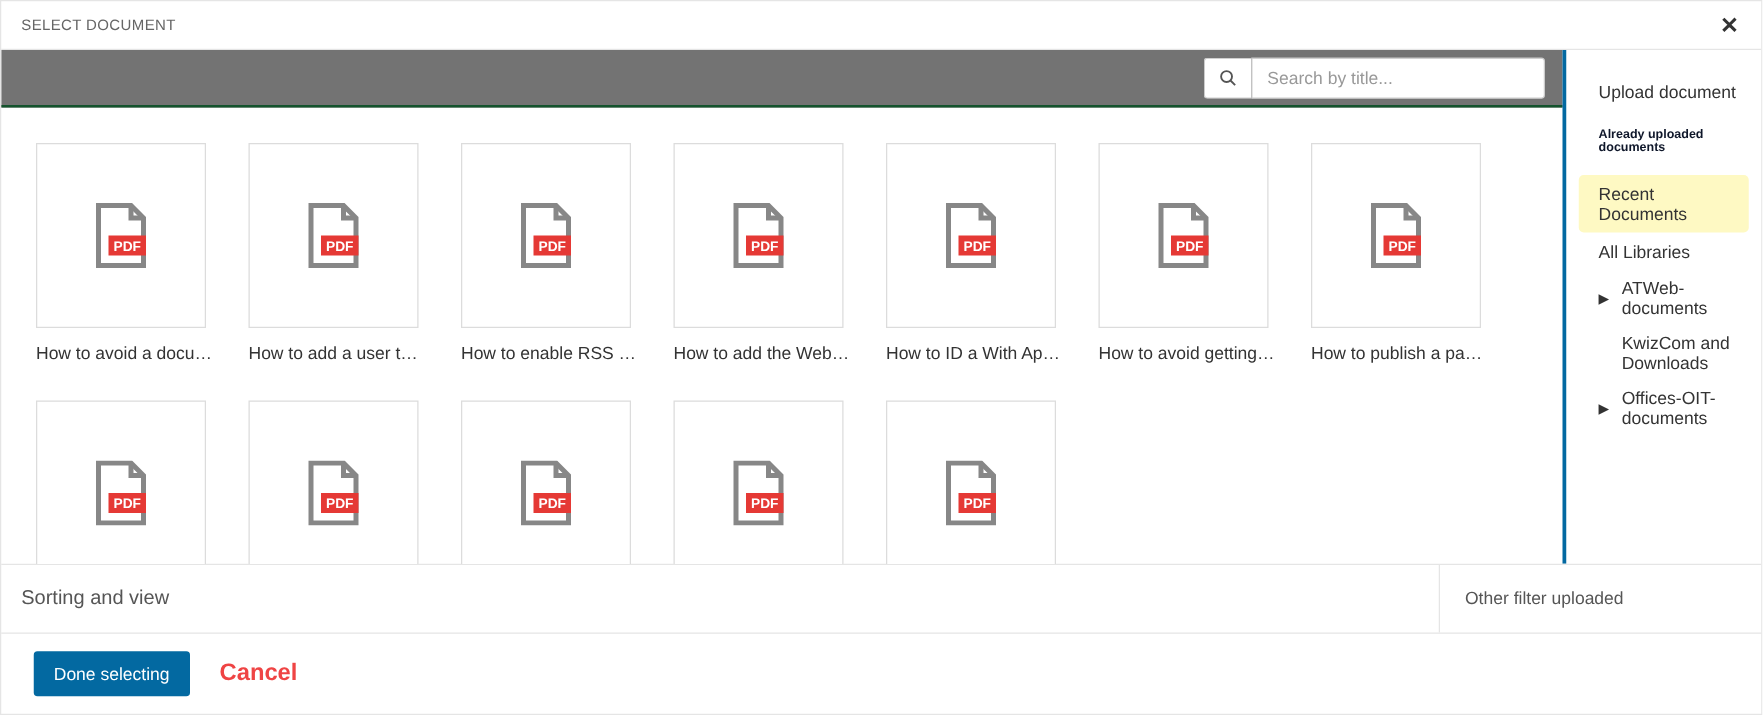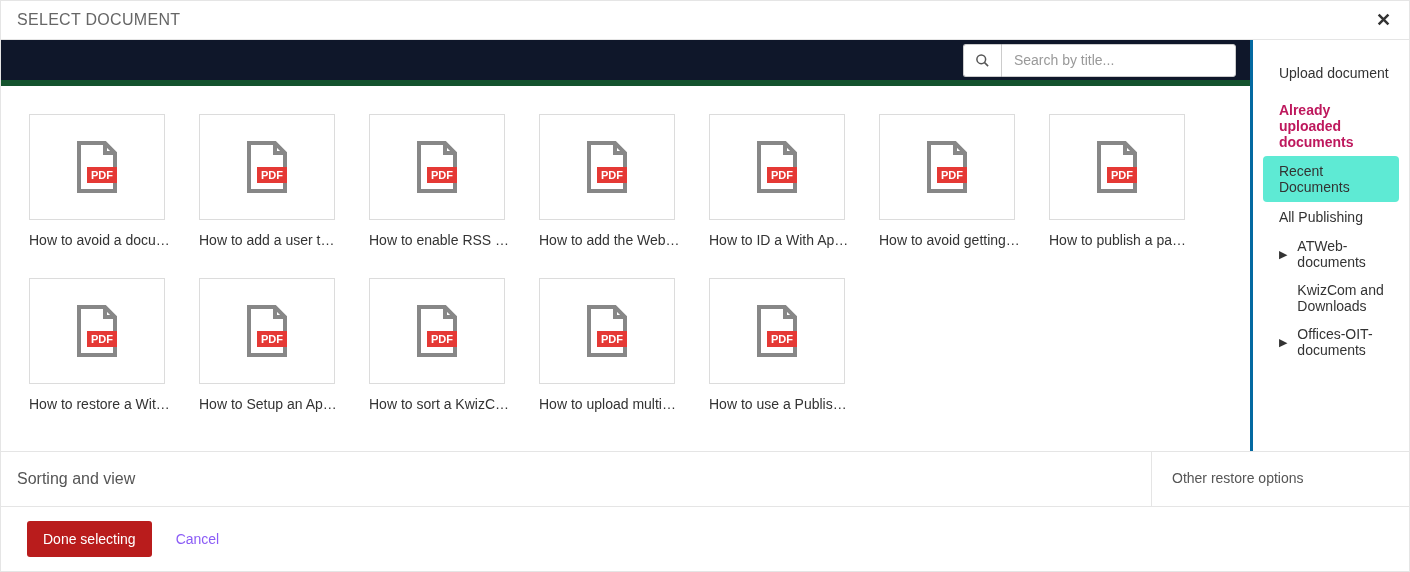--- a/index.html
+++ b/index.html
@@ -23,36 +23,36 @@
 
   
   .header {
     display: flex;
     justify-content: space-between;
     align-items: center;
     padding: 10px 18px 10px 16px;
     border-bottom: 1px solid #e5e5e5;
   }
   .header-title {
-    font-size: 16px;
+    font-size: 12px;
     letter-spacing: 0.3px;
     color: #666;
   }
   .close-x {
     font-size: 18px;
     font-weight: bold;
     color: #333;
     cursor: pointer;
     line-height: 1;
   }
 
   
   .toolbar {
-    background: #0f172a;
-    border-bottom: 6px solid #14532d;
+    background: #737373;
+    border-bottom: 2px solid #14532d;
     display: flex;
     justify-content: flex-end;
     align-items: center;
     padding: 10px 14px;
     height: 46px;
   }
   .search-wrap {
     display: flex;
     align-items: stretch;
     height: 33px;
@@ -104,21 +104,21 @@
     display: flex;
     flex-wrap: wrap;
     gap: 30px 28px;
   }
   .doc-item {
     width: 142px;
     cursor: pointer;
   }
   .thumb {
     width: 136px;
-    height: 106px;
+    height: 148px;
     border: 1px solid #dcdcdc;
     display: flex;
     align-items: center;
     justify-content: center;
     background: #fff;
   }
   .pdf-icon {
     width: 44px;
     height: 52px;
     position: relative;
@@ -143,30 +143,30 @@
   }
   .side-link {
     padding: 7px 20px 7px 26px;
     font-size: 14px;
     color: #333;
     cursor: pointer;
     display: flex;
     align-items: center;
   }
   .side-link.selected {
-    background: #5eead4;
+    background: #fef9c3;
     border-radius: 4px;
     margin: 0 10px;
     padding-left: 16px;
   }
   .side-section {
-    padding: 18px 20px 6px 26px;
-    font-size: 14px;
+    padding: 18px 20px 16px 26px;
+    font-size: 10px;
     font-weight: 600;
-    color: #be185d;
+    color: #0f172a;
   }
   .side-lib {
     padding: 6px 20px 6px 26px;
     font-size: 14px;
     color: #333;
     cursor: pointer;
     display: flex;
     align-items: center;
     gap: 10px;
   }
@@ -202,32 +202,33 @@
   }
 
   .footer-actions {
     border-top: 1px solid #e5e5e5;
     padding: 14px 20px 14px 26px;
     display: flex;
     align-items: center;
     gap: 24px;
   }
   .btn-primary {
-    background: #b91c1c;
+    background: #0369a1;
     color: #fff;
     border: none;
     border-radius: 3px;
     padding: 10px 16px;
     font-size: 14px;
     cursor: pointer;
   }
   .btn-link {
-    color: #8b5cf6;
-    font-size: 14px;
-    cursor: pointer;
+    color: #ef4444;
+    font-size: 19px;
+    cursor: pointer;
+    font-weight: bold;
   }
 
   
   ::-webkit-scrollbar { width: 16px; }
   ::-webkit-scrollbar-track { background: #f1f1f1; }
   ::-webkit-scrollbar-thumb { background: #c6c6c6; }
 </style>
 </head>
 <body>
 
@@ -391,21 +392,21 @@
           </div>
       </div>
 
     </div>
 
     <div class="sidebar">
       <div class="side-link">Upload document</div>
       <div class="side-section" style="padding-top:14px;">Already uploaded documents</div>
       <div id="side-nav">
           <div class="side-link selected">Recent Documents</div>
-          <div class="side-link">All Publishing</div>
+          <div class="side-link">All Libraries</div>
         </div>
       <div id="side-libs">
           <div class="side-lib">
             <span class="caret">▶</span>
             <span>ATWeb-documents</span>
           </div>
           <div class="side-lib">
             <span class="caret empty">▶</span>
             <span>KwizCom and Downloads</span>
           </div>
@@ -413,21 +414,21 @@
             <span class="caret">▶</span>
             <span>Offices-OIT-documents</span>
           </div>
         </div>
     </div>
 
   </div>
 
   <div class="footer-filters">
     <div class="footer-left">Sorting and view</div>
-    <div class="footer-right">Other restore options</div>
+    <div class="footer-right">Other filter uploaded</div>
   </div>
 
   <div class="footer-actions">
     <button class="btn-primary">Done selecting</button>
     <span class="btn-link">Cancel</span>
   </div>
 
 </div>
 
 </body></html>

